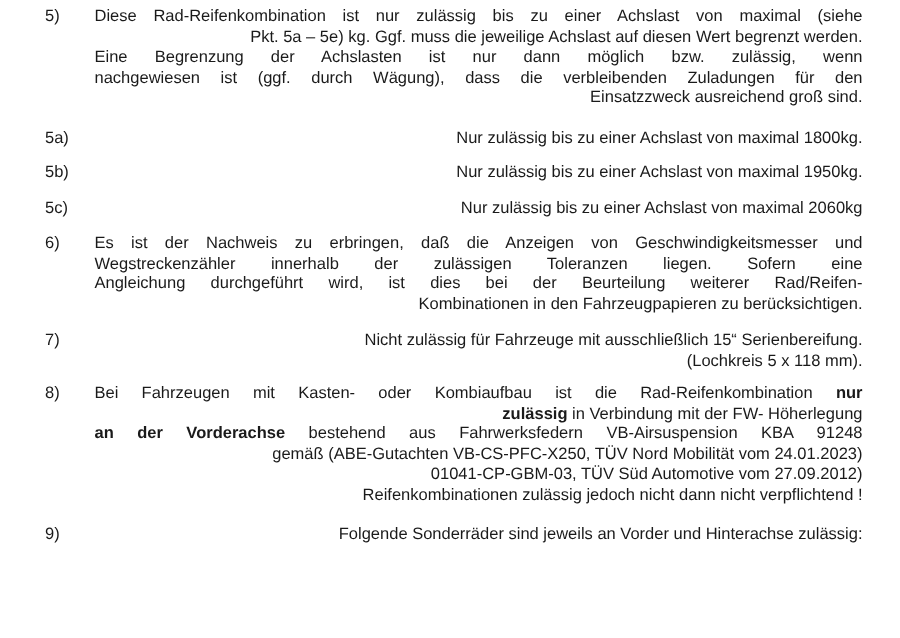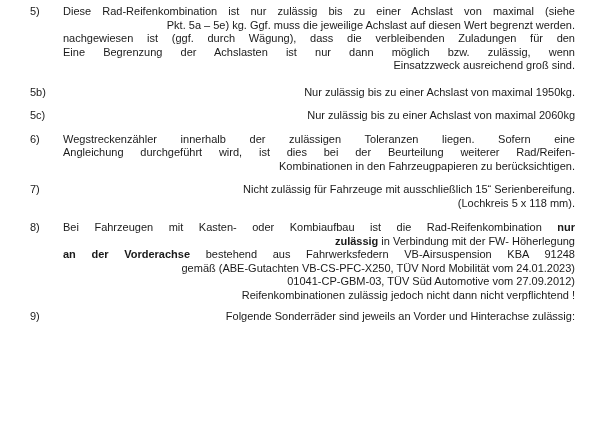--- a/index.html
+++ b/index.html
@@ -57,40 +57,47 @@
 </head>
 <body>
 
 <div class="doc">
   <div>
       <div class="item">
         <div class="num">5)</div>
         <div class="txt">
           <div class="line just"><span>Diese Rad-Reifenkombination ist nur zulässig bis zu einer Achslast von maximal (siehe</span></div>
           <div class="line"><span>Pkt. 5a – 5e) kg. Ggf. muss die jeweilige Achslast auf diesen Wert begrenzt werden.</span></div>
+          <div class="line just"><span>Eine Begrenzung der Achslasten ist nur dann möglich bzw. zulässig, wenn</span></div>
           <div class="line just"><span>nachgewiesen ist (ggf. durch Wägung), dass die verbleibenden Zuladungen für den</span></div>
-          <div class="line just"><span>Eine Begrenzung der Achslasten ist nur dann möglich bzw. zulässig, wenn</span></div>
           <div class="line"><span>Einsatzzweck ausreichend groß sind.</span></div>
+        </div>
+      </div>
+      <div class="item">
+        <div class="num">5a)</div>
+        <div class="txt">
+          <div class="line"><span>Nur zulässig bis zu einer Achslast von maximal 1800kg.</span></div>
         </div>
       </div>
       <div class="item">
         <div class="num">5b)</div>
         <div class="txt">
           <div class="line"><span>Nur zulässig bis zu einer Achslast von maximal 1950kg.</span></div>
         </div>
       </div>
       <div class="item">
         <div class="num">5c)</div>
         <div class="txt">
           <div class="line"><span>Nur zulässig bis zu einer Achslast von maximal 2060kg</span></div>
         </div>
       </div>
       <div class="item">
         <div class="num">6)</div>
         <div class="txt">
+          <div class="line just"><span>Es ist der Nachweis zu erbringen, daß die Anzeigen von Geschwindigkeitsmesser und</span></div>
           <div class="line just"><span>Wegstreckenzähler innerhalb der zulässigen Toleranzen liegen. Sofern eine</span></div>
           <div class="line just"><span>Angleichung durchgeführt wird, ist dies bei der Beurteilung weiterer Rad/Reifen-</span></div>
           <div class="line"><span>Kombinationen in den Fahrzeugpapieren zu berücksichtigen.</span></div>
         </div>
       </div>
       <div class="item">
         <div class="num">7)</div>
         <div class="txt">
           <div class="line"><span>Nicht zulässig für Fahrzeuge mit ausschließlich 15“ Serienbereifung.</span></div>
           <div class="line"><span>(Lochkreis 5 x 118 mm).</span></div>

